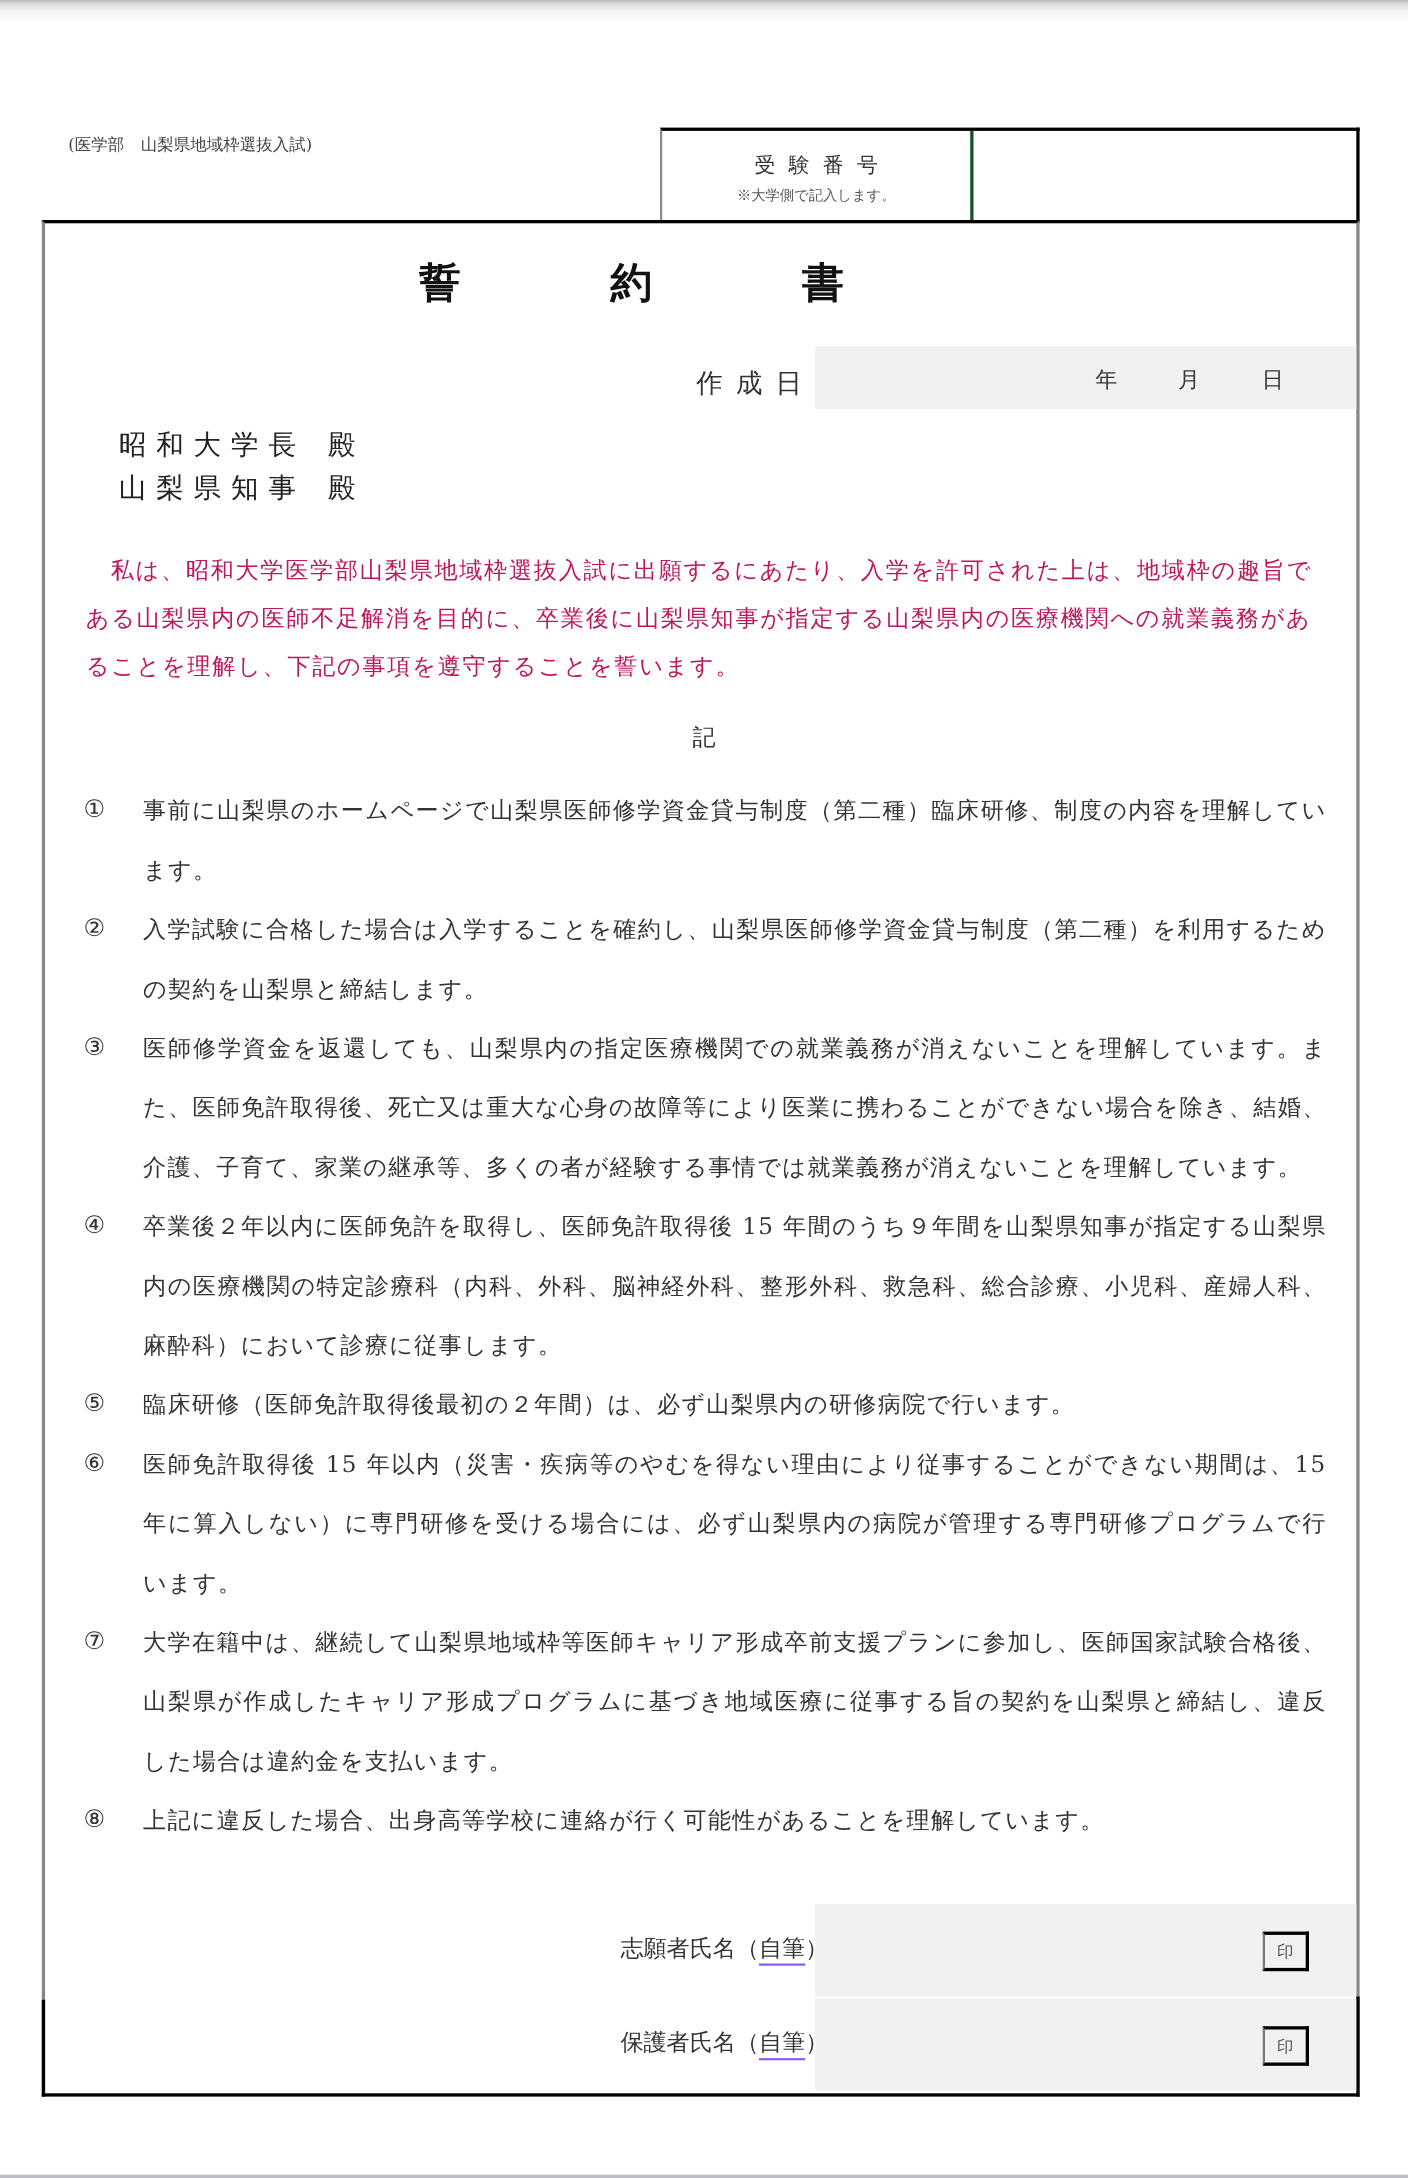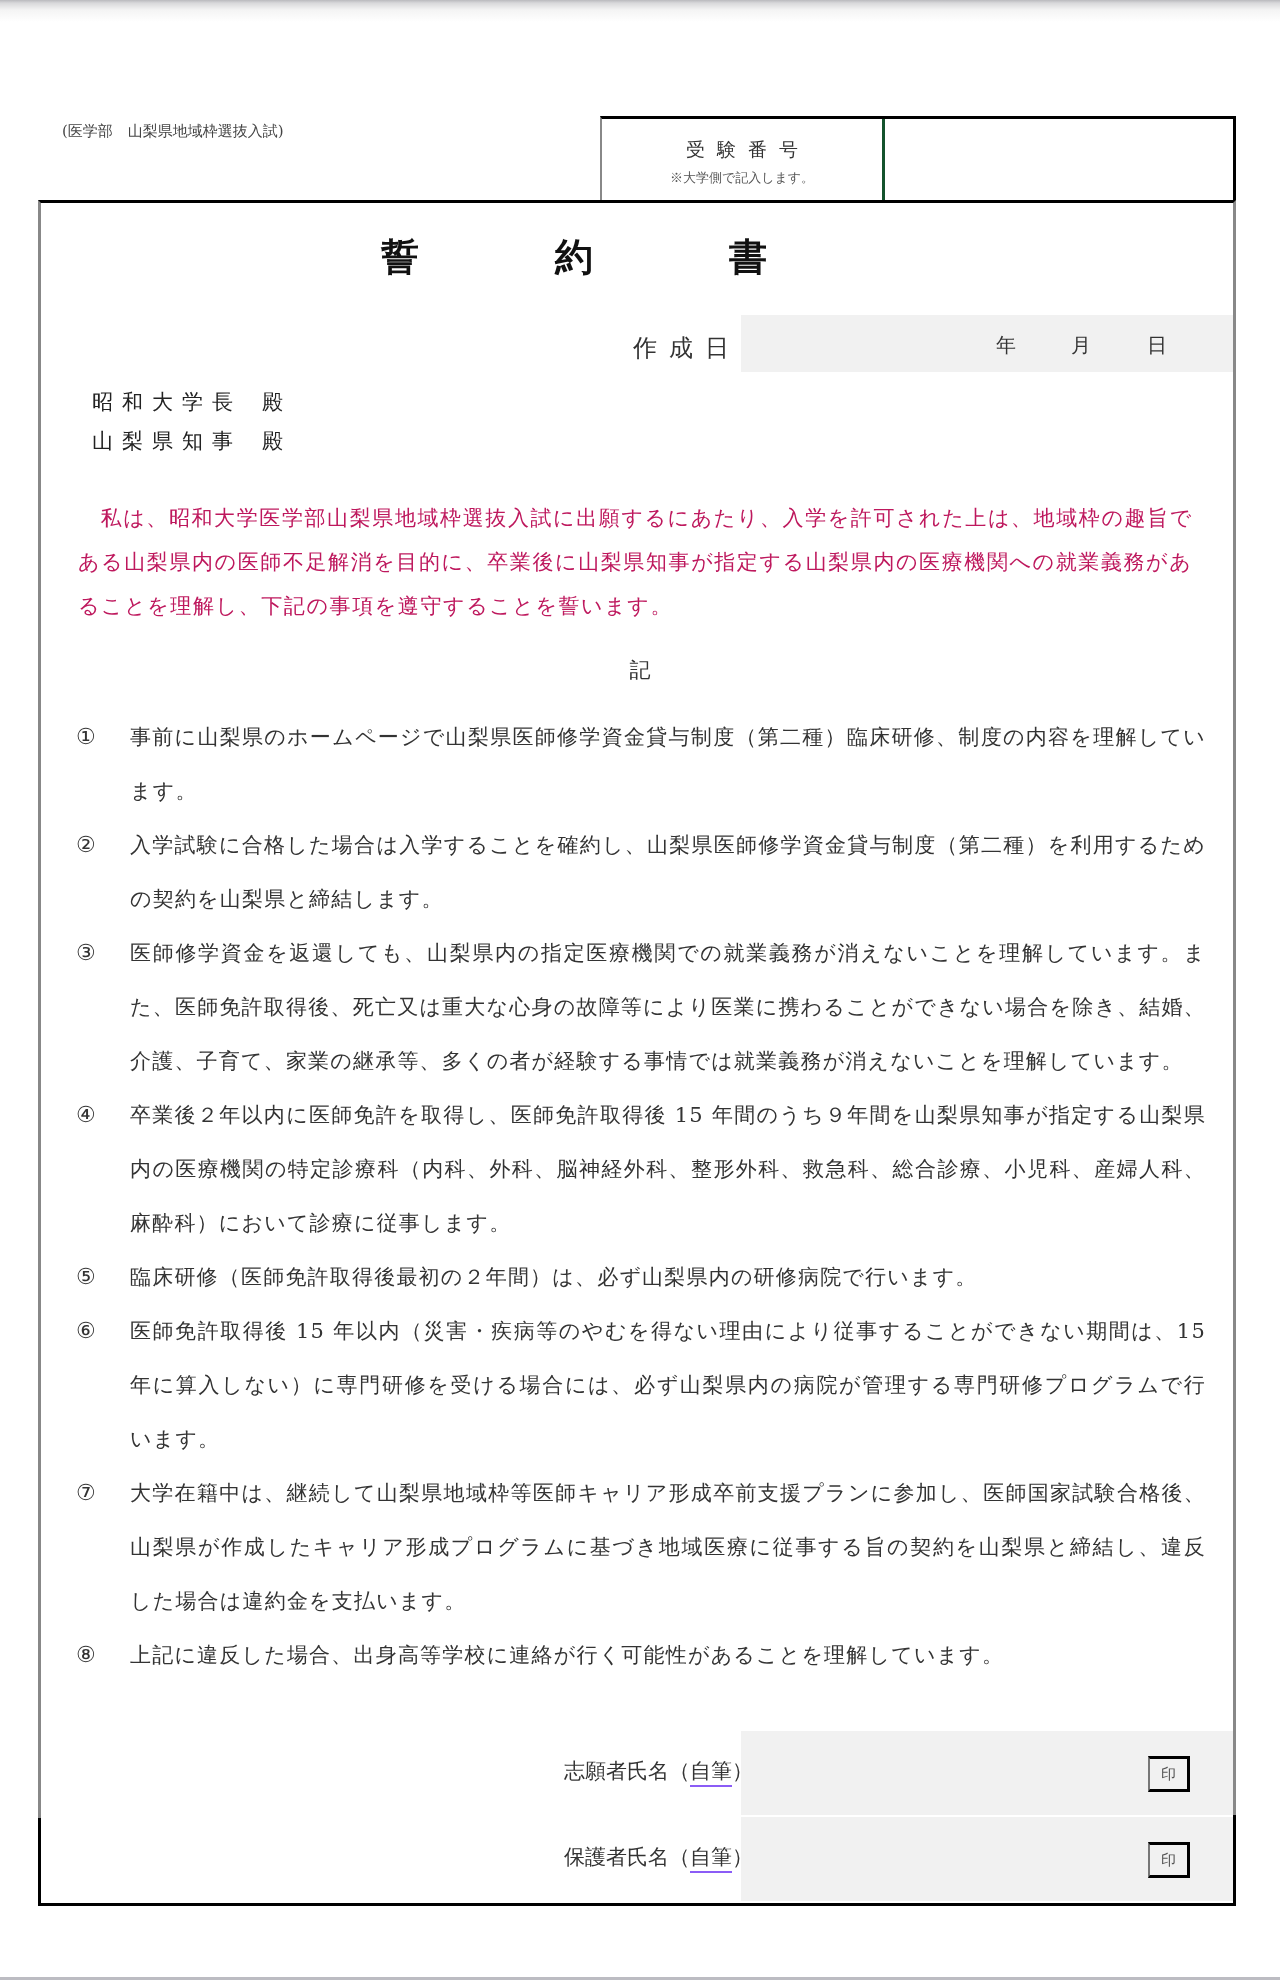--- a/index.html
+++ b/index.html
@@ -120,22 +120,22 @@
       background: #f1f1f1;
     }
     .date-unit {
       position: absolute;
       top: 17px;
       font-size: 20px;
       color: #333;
     }
     .addressee {
       position: absolute;
-      left: 92px;
-      font-size: 21px;
+      left: 108px;
+      font-size: 25px;
       letter-spacing: 9px;
       color: #222;
     }
     .addressee .honor {
       margin-left: 20px;
     }
     .intro {
       position: absolute;
       left: 78px; top: 496px;
       width: 1130px;

